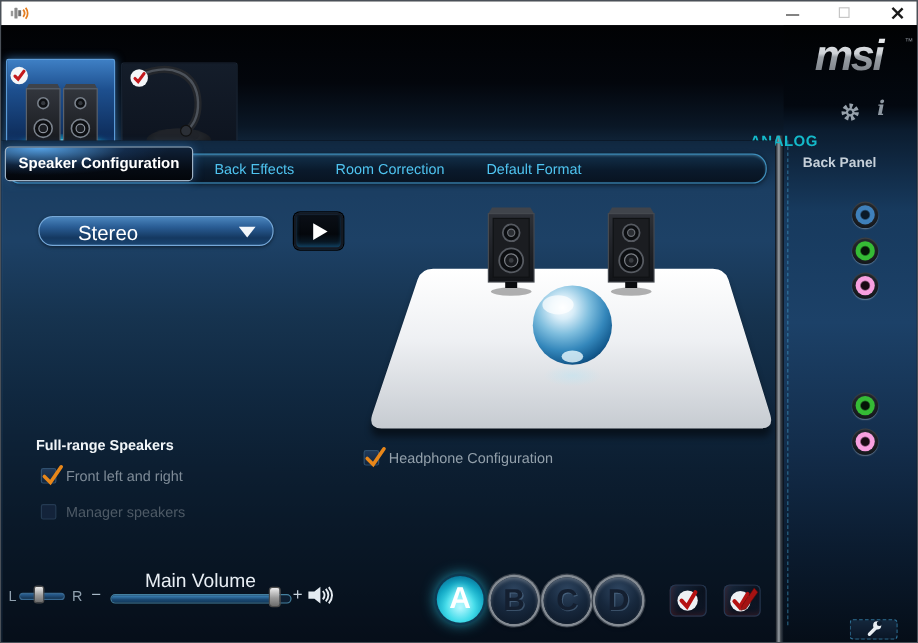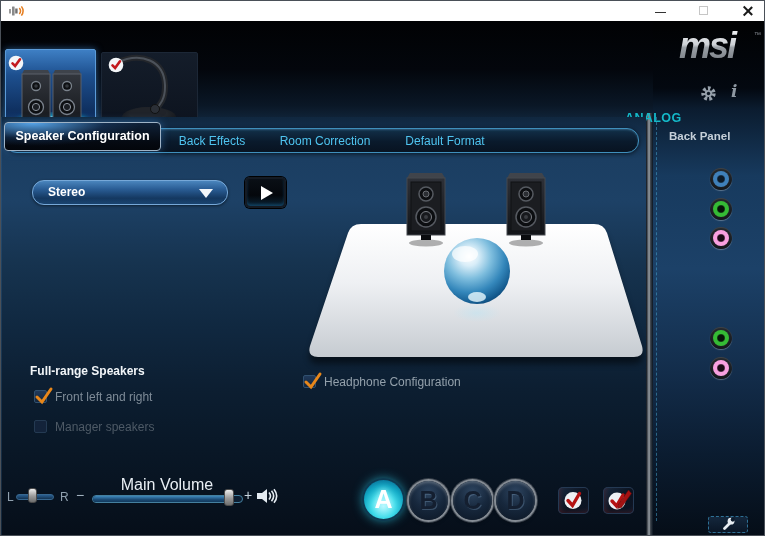--- a/index.html
+++ b/index.html
@@ -64,21 +64,21 @@
   .tab-label{position:absolute;top:5px;transform:translateX(-50%);font-size:12px;color:#4fc4f0;cursor:pointer;white-space:nowrap;}
   .tab-sound{left:206px;} .tab-room{left:319px;text-align:right;} .tab-default{left:439px;}
   .tab-active{position:absolute;left:2px;top:5px;width:157px;height:29px;border-radius:4px;cursor:pointer;
     background:radial-gradient(ellipse at 18% 0%,rgba(90,170,240,.95),rgba(30,70,120,.35) 40%,transparent 60%),linear-gradient(180deg,#0f2138,#050a12 70%,#03060b 100%);
     border:1px solid #9fb3c6;box-shadow:0 0 9px rgba(70,150,230,.45);
     text-align:center;line-height:27px;font-size:12.5px;font-weight:bold;color:#ffffff;white-space:nowrap;}
   
   .dropdown{position:absolute;left:30px;top:63px;width:196px;height:25px;border-radius:12px;cursor:pointer;
     border:1px solid #76a8d8;background:linear-gradient(180deg,#4a85bd 0%,#2a5d95 35%,#143860 75%,#1a4470 100%);
     box-shadow:0 1px 3px rgba(0,0,0,.5);}
-  .dropdown-value{position:absolute;left:15px;top:4px;font-size:12px;font-weight:bold;color:#fff;}
+  .dropdown-value{position:absolute;left:32px;top:4px;font-size:17px;font-weight:normal;color:#fff;}
   .dropdown-arrow{position:absolute;right:14px;top:8px;width:0;height:0;
     border-left:7px solid transparent;border-right:7px solid transparent;border-top:9px solid #f2f6fa;}
   .play-btn{position:absolute;left:243px;top:60px;width:41px;height:31px;border-radius:5px;cursor:pointer;
     background:linear-gradient(180deg,#0a0f16,#04070c 60%,#0b2233 100%);
     border:2px solid #141a23;box-shadow:0 0 0 1px #000, inset 0 -2px 3px rgba(30,120,180,.35);}
   .play-tri{position:absolute;left:14px;top:7px;width:0;height:0;
     border-top:7px solid transparent;border-bottom:7px solid transparent;border-left:12px solid #fff;}
   .stage{position:absolute;left:295px;top:44px;}
   
   .heading{position:absolute;left:28px;top:247px;font-size:12px;font-weight:bold;color:#f2f6f9;text-align:right;}

